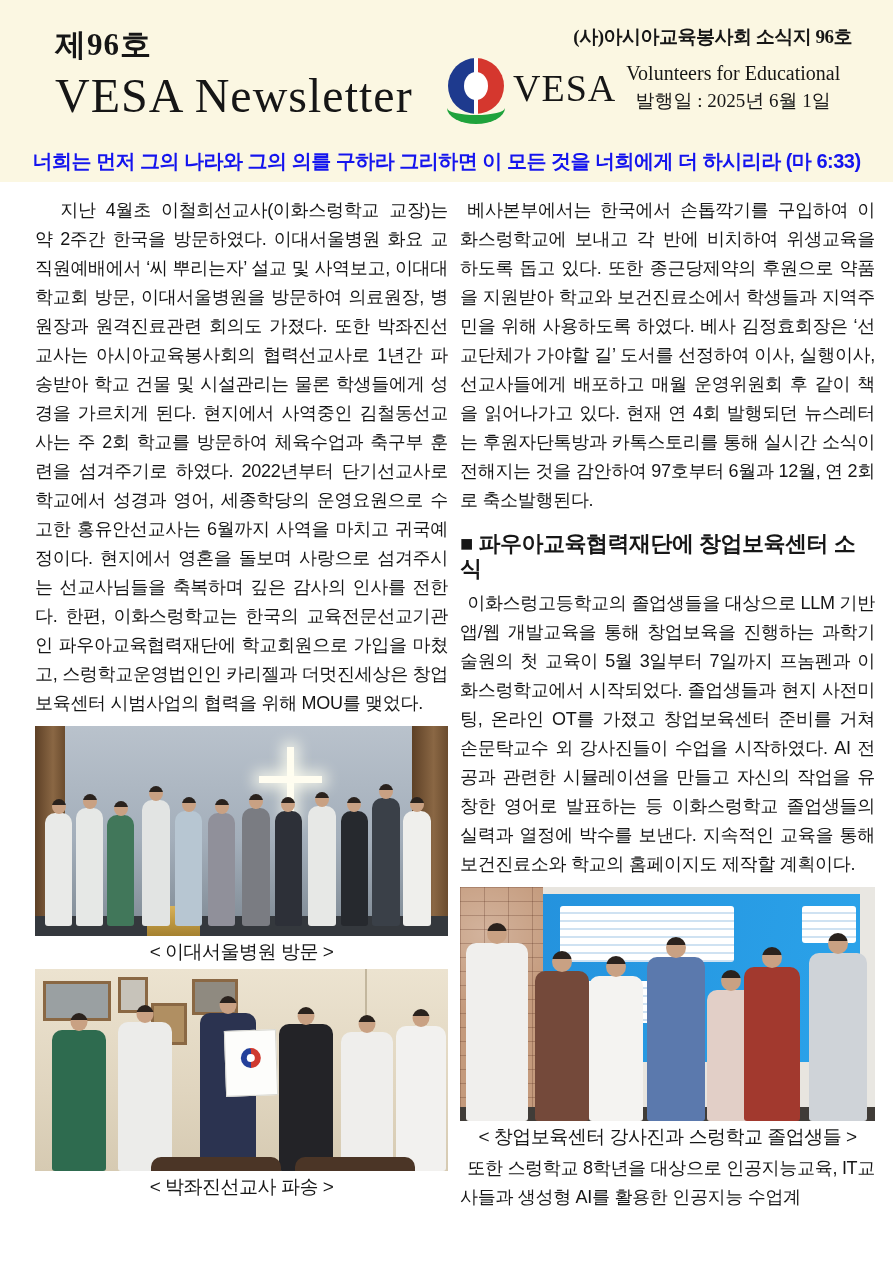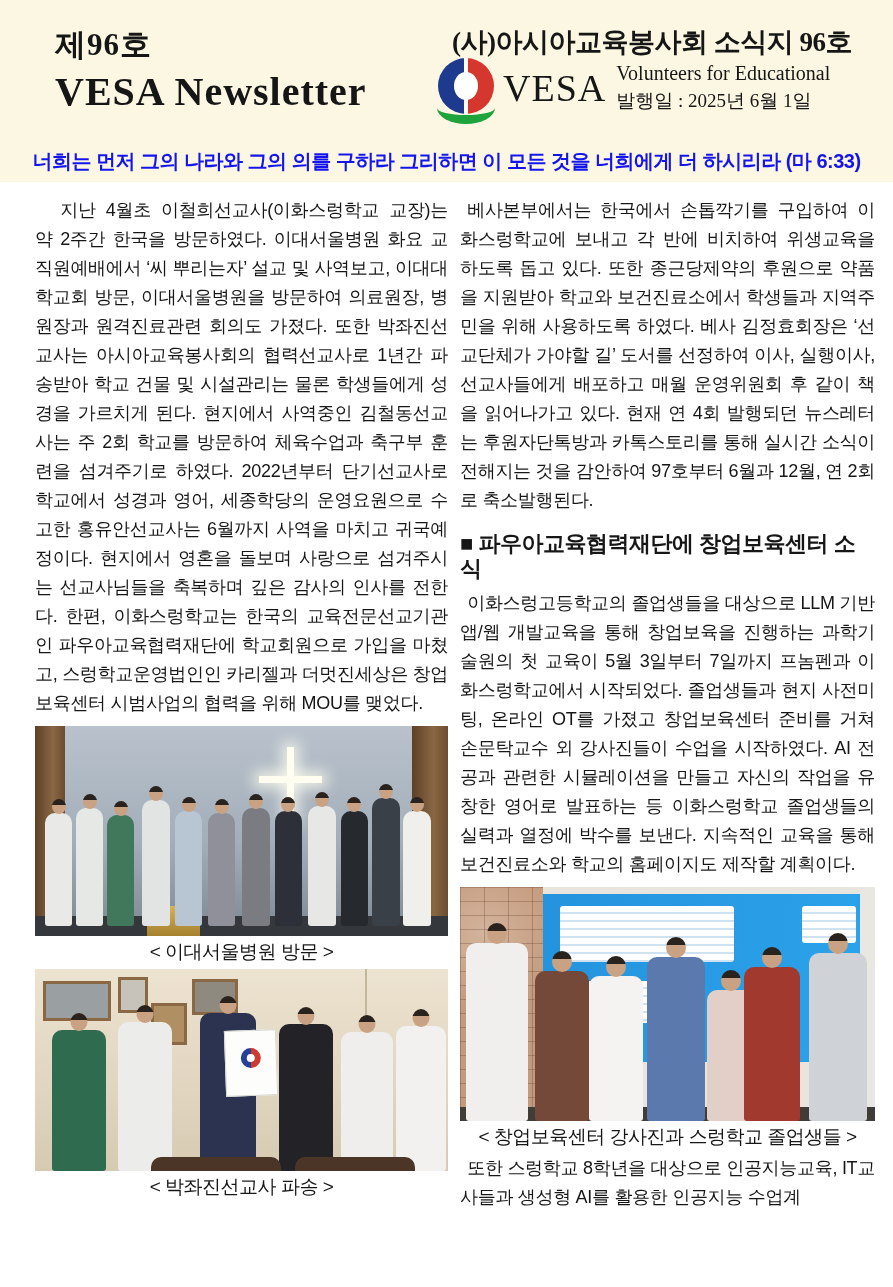--- a/index.html
+++ b/index.html
@@ -4,23 +4,23 @@
 <style>
   html,body { margin:0; padding:0; background:#ffffff; }
   .page {
     position:relative; width:893px; height:1287px; margin:0 auto; overflow:hidden;
     background:#ffffff; color:#161616;
     font-family:"Liberation Sans","DejaVu Sans",sans-serif;
   }
   
   .header-band { position:relative; width:100%; height:182px; background:#fbf7e2; }
   .issue { position:absolute; left:55px; top:24px; font-family:"Liberation Serif","DejaVu Serif",serif; font-weight:700; font-size:31px; letter-spacing:1px; }
-  .nl-title { position:absolute; left:55px; top:68px; font-family:"Liberation Serif","DejaVu Serif",serif; font-size:40px; letter-spacing:1px;font-weight:bold; }
-  .org-line { position:absolute; right:41px; top:24px; font-family:"Liberation Serif","DejaVu Serif",serif; font-weight:700; font-size:27px; letter-spacing:-0.5px; }
-  .brand { position:absolute; left:437px; top:58px; display:flex; align-items:flex-start; }
+  .nl-title { position:absolute; left:55px; top:68px; font-family:"Liberation Serif","DejaVu Serif",serif; font-size:48px; letter-spacing:1px; }
+  .org-line { position:absolute; right:41px; top:24px; font-family:"Liberation Serif","DejaVu Serif",serif; font-weight:700; font-size:19px; letter-spacing:-0.5px; }
+  .brand { position:absolute; left:447px; top:58px; display:flex; align-items:flex-start;text-align:center; }
   .logo { position:relative; width:58px; height:72px; flex:0 0 auto; }
   .logo-circle { position:absolute; left:1px; top:0; width:56px; height:56px; border-radius:50%;
     background:linear-gradient(90deg,#1e3a8e 0 47%,#ffffff 47% 53%,#d5372e 53% 100%); }
   .logo-hole { position:absolute; left:17px; top:14px; width:24px; height:28px; border-radius:50%; background:#ffffff; }
   .logo-smile { position:absolute; left:0; top:34px; width:58px; height:32px; border-radius:50%;
     border-bottom:9px solid #1fa33c; box-sizing:border-box; }
   .brand-name { font-family:"Liberation Serif","DejaVu Serif",serif; font-size:38px; margin:8px 0 0 8px; letter-spacing:1px; }
   .brand-sub { margin:4px 0 0 10px; font-family:"Liberation Serif","DejaVu Serif",serif; font-size:20px; line-height:23px; }
   .pub-date { margin-top:4px; font-size:19px; }
   .verse { position:absolute; left:0; right:0; top:148px; text-align:center;

